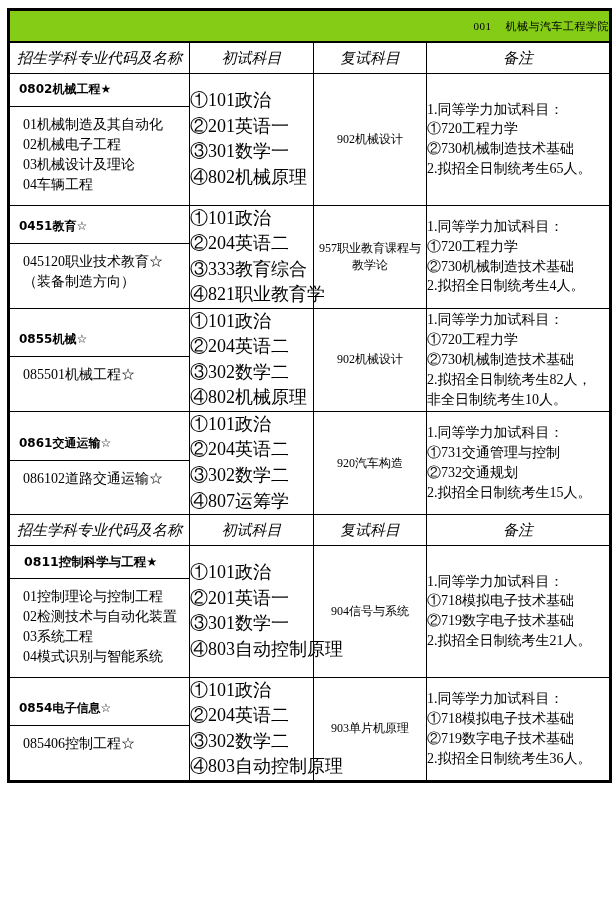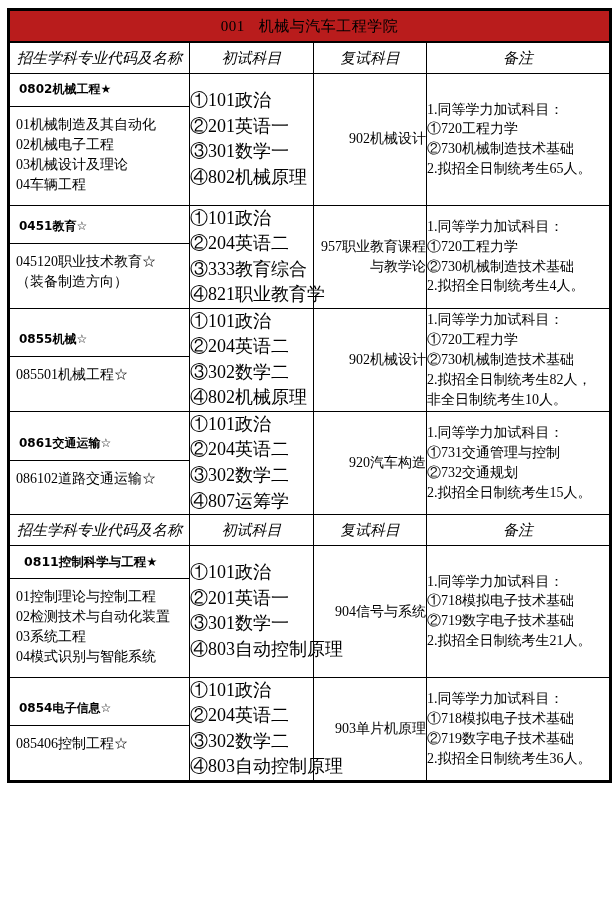--- a/index.html
+++ b/index.html
@@ -36,24 +36,24 @@
   }
 
   
   col.c1 { width: 181px; }
   col.c2 { width: 124px; }
   col.c3 { width: 113px; }
   col.c4 { width: 184px; }
 
   
   .college-band {
-    background: #b91c1c;
-    text-align: center;
+    background: #84cc16;
+    text-align: right;
     height: 30px;
-    font-size: 15px;
+    font-size: 11px;
     letter-spacing: 0.5px;
     border-bottom: 2px solid #000 !important;
   }
   .college-band .num {
     margin-right: 14px;
   }
 
   
   .colhead td {
     text-align: center;
@@ -75,39 +75,39 @@
     line-height: 1.2;
     padding: 8px 6px 8px 9px;
     min-height: 16px;
     white-space: nowrap;
   }
   .prog-code.indent {
     padding-left: 14px;
     font-size: 12.5px;
   }
   .prog-dirs {
-    padding: 8px 6px 10px 6px;
+    padding: 8px 6px 10px 13px;
     font-size: 14px;
     line-height: 1.42;
   }
   .prog-dirs div { white-space: nowrap; }
 
   
   .subjects {
     padding: 6px 4px 6px 9px;
     font-size: 18px;
     line-height: 1.42;
   }
   .subjects div { white-space: nowrap; }
 
   .retest {
     padding: 6px 5px 6px 7px;
-    font-size: 14px;
+    font-size: 12px;
     line-height: 1.4;
-    text-align: right;
+    text-align: center;
   }
 
   .notes {
     padding: 6px 4px 6px 8px;
     font-size: 14px;
     line-height: 1.42;
   }
   .notes div { white-space: nowrap; }
 </style>
 </head>

